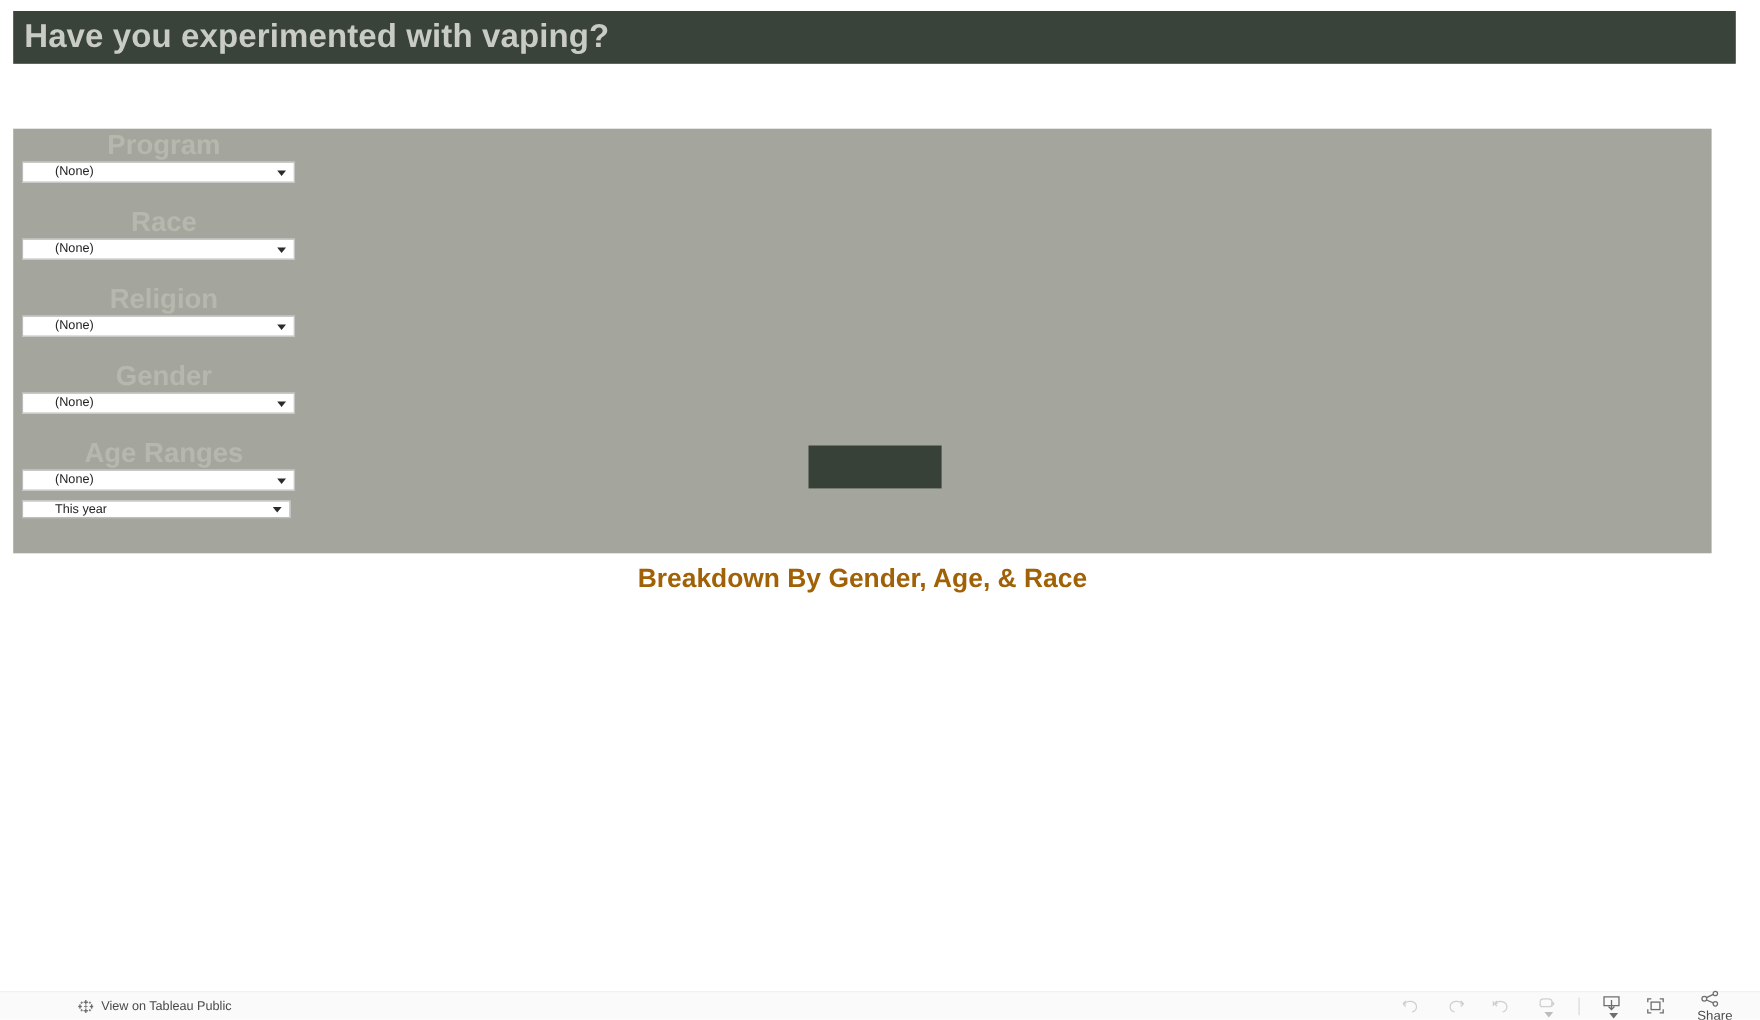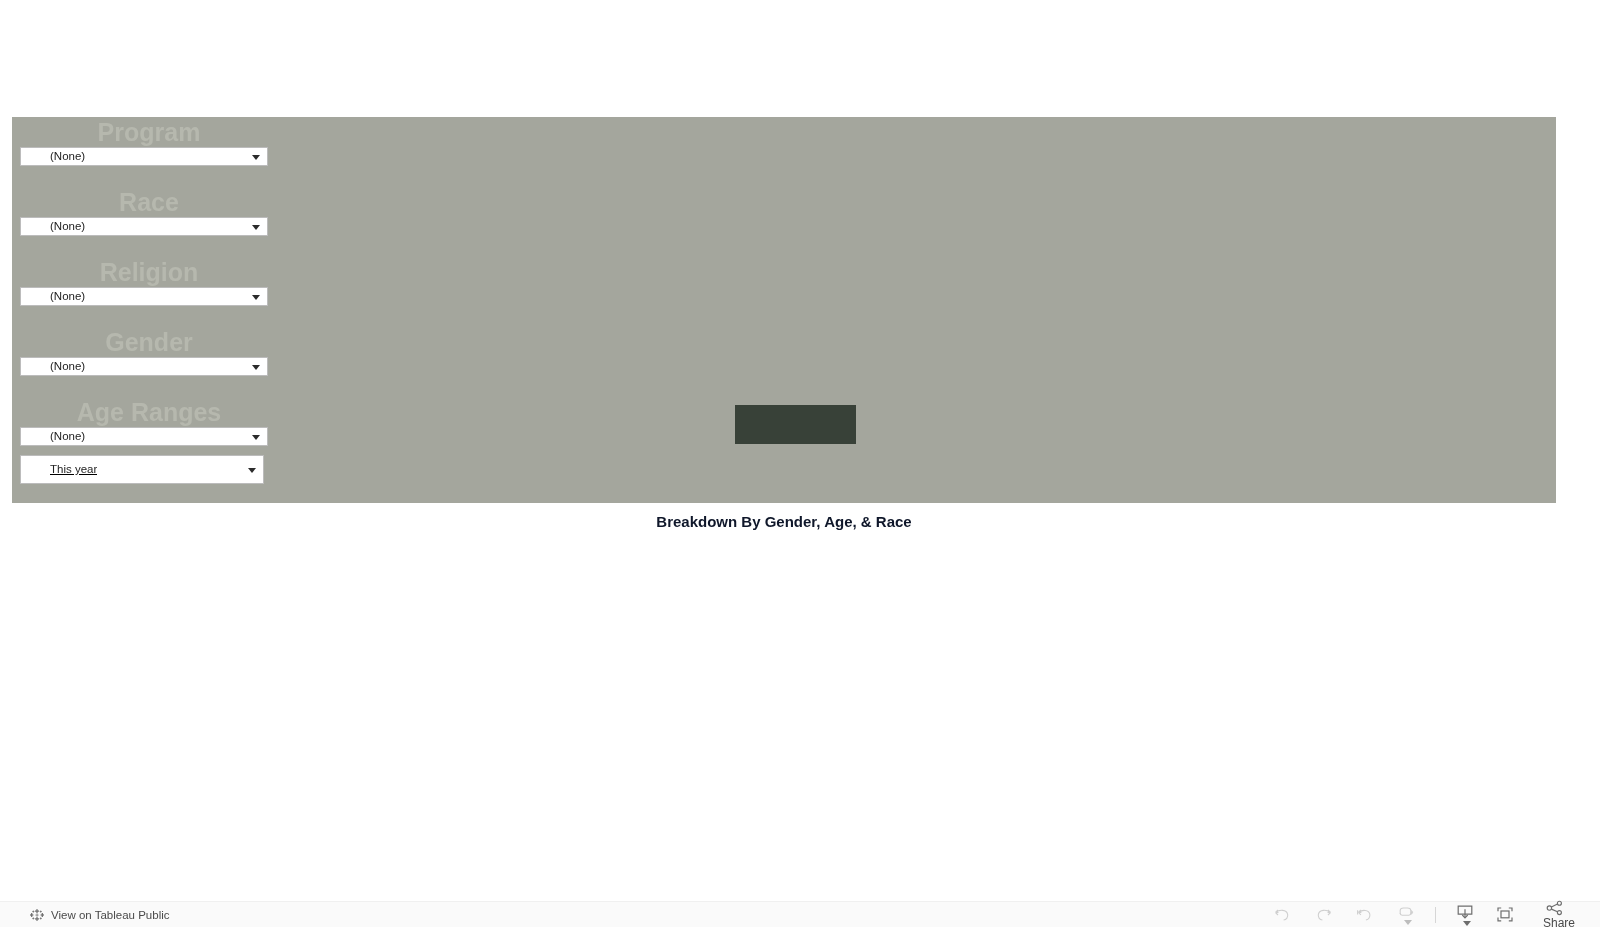--- a/index.html
+++ b/index.html
@@ -102,23 +102,22 @@
     margin-top: -2px;
     width: 0;
     height: 0;
     border-left: 4px solid transparent;
     border-right: 4px solid transparent;
     border-top: 5px solid #2b2b2b;
   }
 
   .dropdown.period {
     width: 244px;
-    height: 29px;
+    height: 16px;
     margin-top: 9px;
-    text-decoration: underline;
   }
 
   
   .filter-group + .filter-group { margin-top: 21px; }
 
   
   .center-block {
     position: absolute;
     left: 723px;
     top: 288px;
@@ -127,22 +126,22 @@
     background: #384138;
   }
 
   
   .sheet-title {
     position: absolute;
     left: 0;
     top: 513px;
     width: 1568px;
     text-align: center;
-    color: #0f172a;
-    font-size: 15px;
+    color: #a16207;
+    font-size: 24px;
     font-weight: bold;
     white-space: nowrap;
   }
 
   
   .toolbar {
     position: absolute;
     left: 0;
     top: 901px;
     width: 1600px;
@@ -151,20 +150,21 @@
     border-top: 1px solid #f0f0f0;
     display: flex;
     align-items: center;
   }
 
   .tb-left {
     display: flex;
     align-items: center;
     padding-left: 30px;
     gap: 7px;
+    margin-left: 41px;
   }
   .tb-left .tb-label {
     font-size: 11.5px;
     color: #4a4a4a;
     white-space: nowrap;
   }
   .tableau-logo { display: block; }
 
   .tb-right {
     margin-left: auto;
@@ -204,20 +204,23 @@
     color: #4a4a4a;
     margin-left: 7px;
     white-space: nowrap;
   }
 </style>
 </head>
 <body>
 
 <div id="page">
 
+  <div class="title-bar">
+    <span class="title-text">Have you experimented with vaping?</span>
+  </div>
 
   <div class="filter-panel">
 
     <div class="filter-stack">
 
       <div class="filter-group">
         <span class="filter-label">Program</span>
         <div class="dropdown">
           <span class="dd-value">(None)</span>
           <span class="dd-caret"></span>

